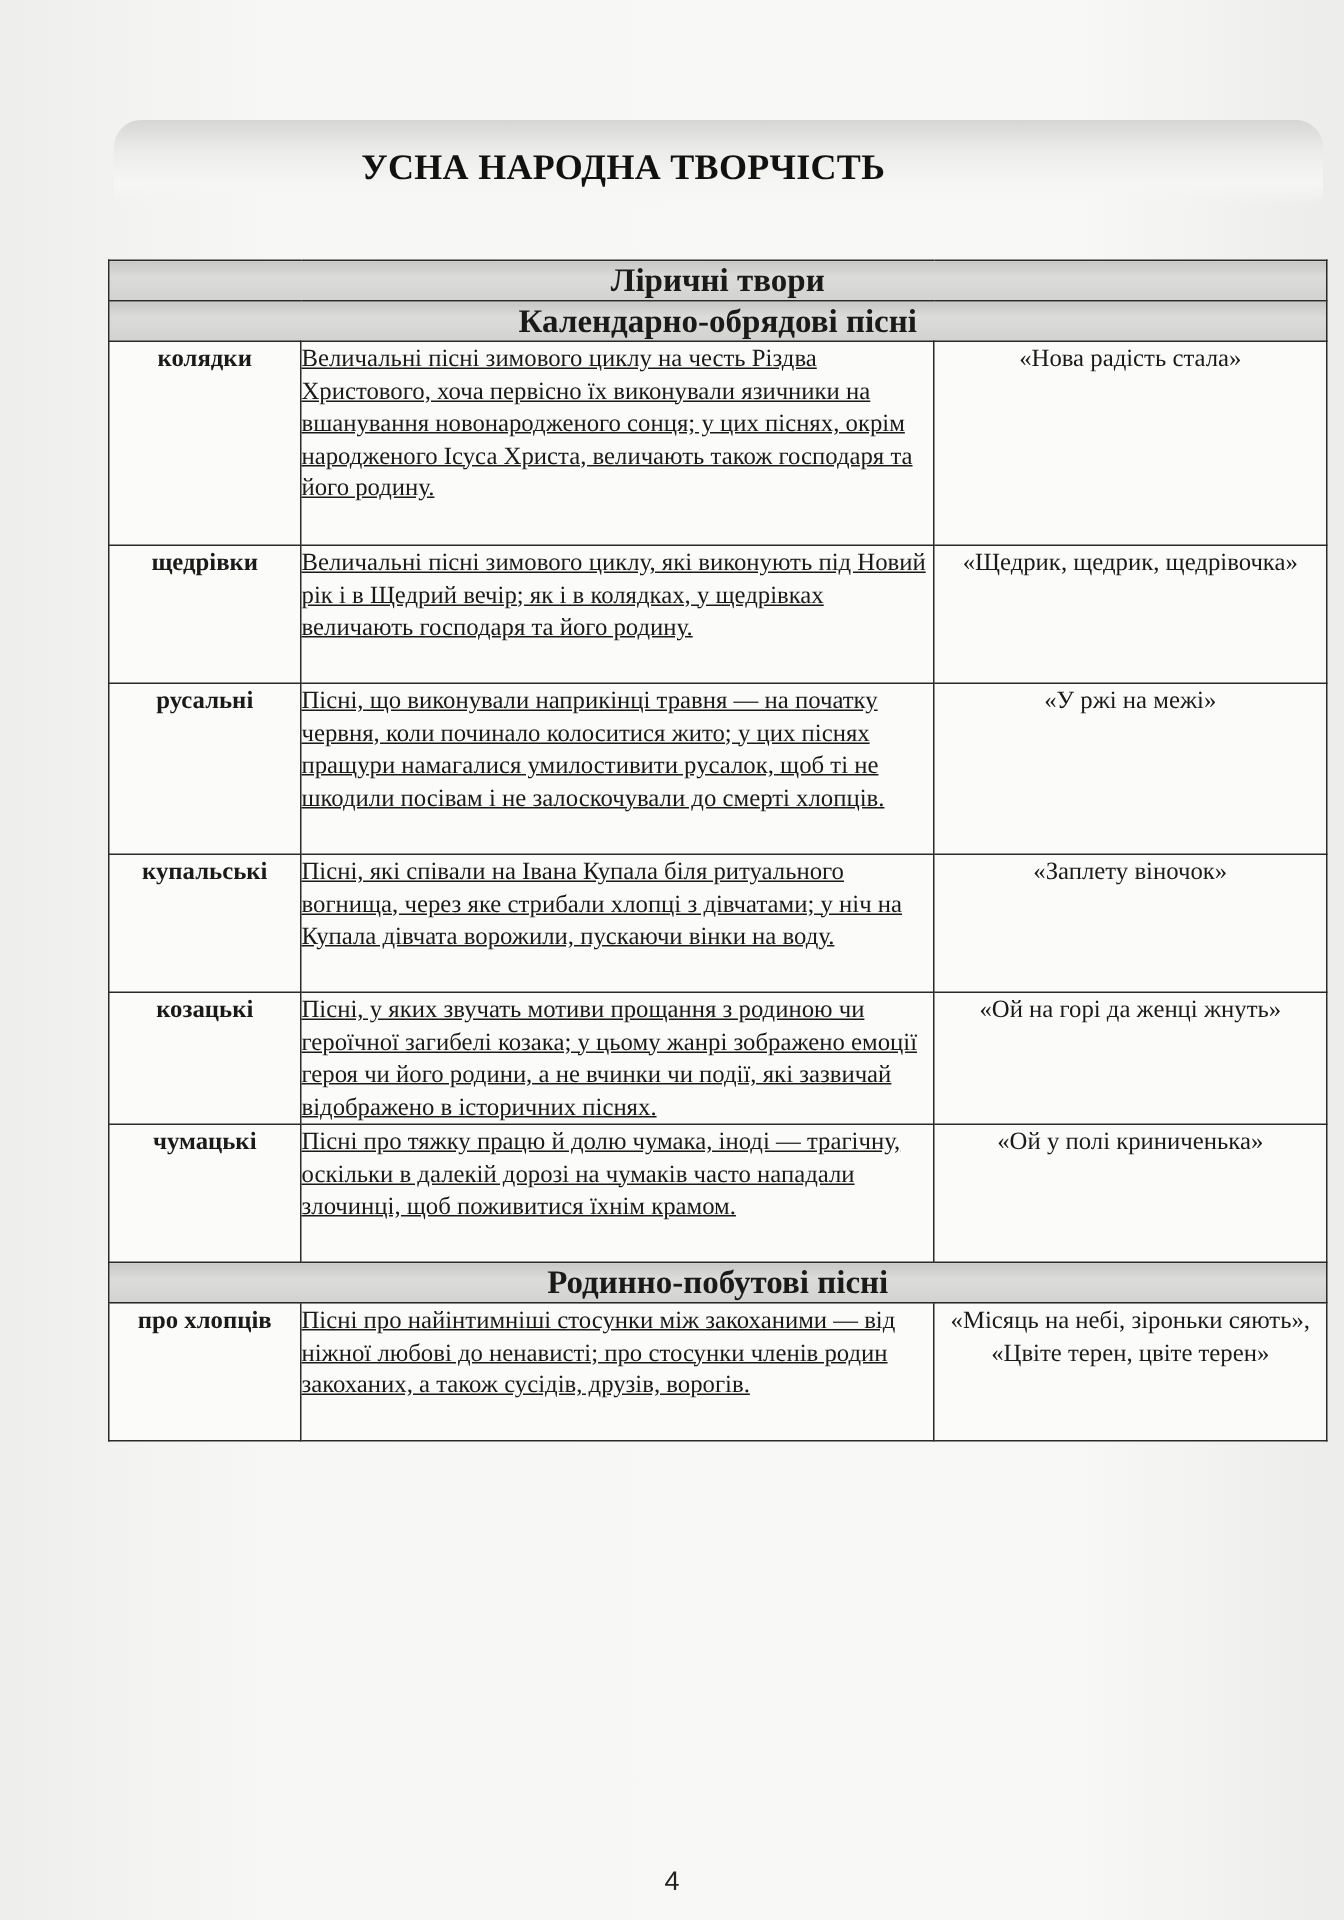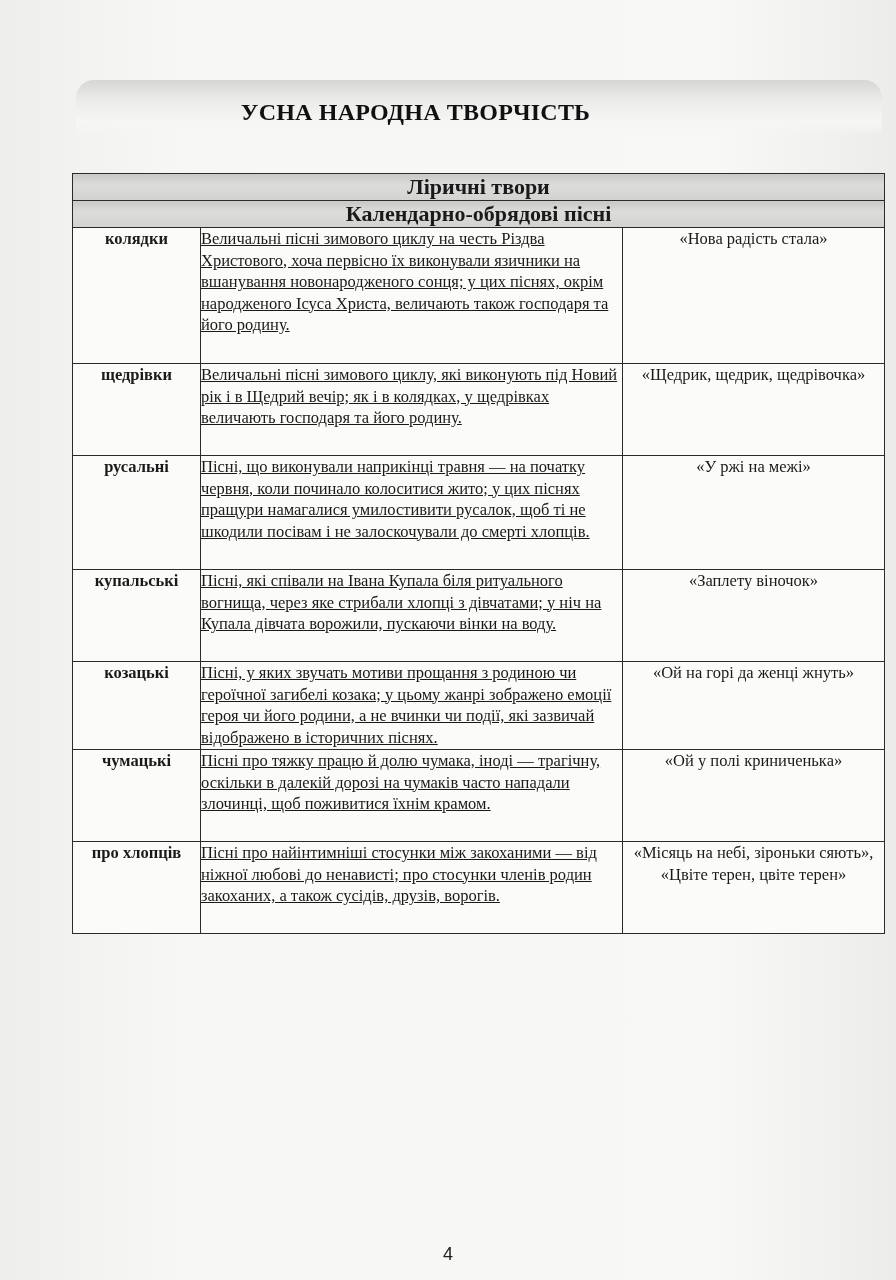--- a/index.html
+++ b/index.html
@@ -137,20 +137,23 @@
       <td class="genre">козацькі</td>
       <td class="desc">Пісні, у яких звучать мотиви прощання з родиною чи героїчної загибелі козака; у цьому жанрі зображено емоції героя чи його родини, а не вчинки чи події, які зазвичай відображено в історичних піснях.</td>
       <td class="example">«Ой на горі да женці жнуть»</td>
     </tr>
     <tr style="height:92px">
       <td class="genre">чумацькі</td>
       <td class="desc">Пісні про тяжку працю й долю чумака, іноді — трагічну, оскільки в далекій дорозі на чумаків часто нападали злочинці, щоб поживитися їхнім крамом.</td>
       <td class="example">«Ой у полі криниченька»</td>
     </tr>
 
+    <tr>
+      <td class="section" colspan="3">Родинно-побутові пісні</td>
+    </tr>
     <tr style="height:92px">
       <td class="genre">про хлопців</td>
       <td class="desc">Пісні про найінтимніші стосунки між закоханими — від ніжної любові до ненависті; про стосунки членів родин закоханих, а також сусідів, друзів, ворогів.</td>
       <td class="example">«Місяць на небі, зіроньки сяють», «Цвіте терен, цвіте терен»</td>
     </tr>
   </tbody>
 </table>
 
 <div class="page-number">4</div>
 

